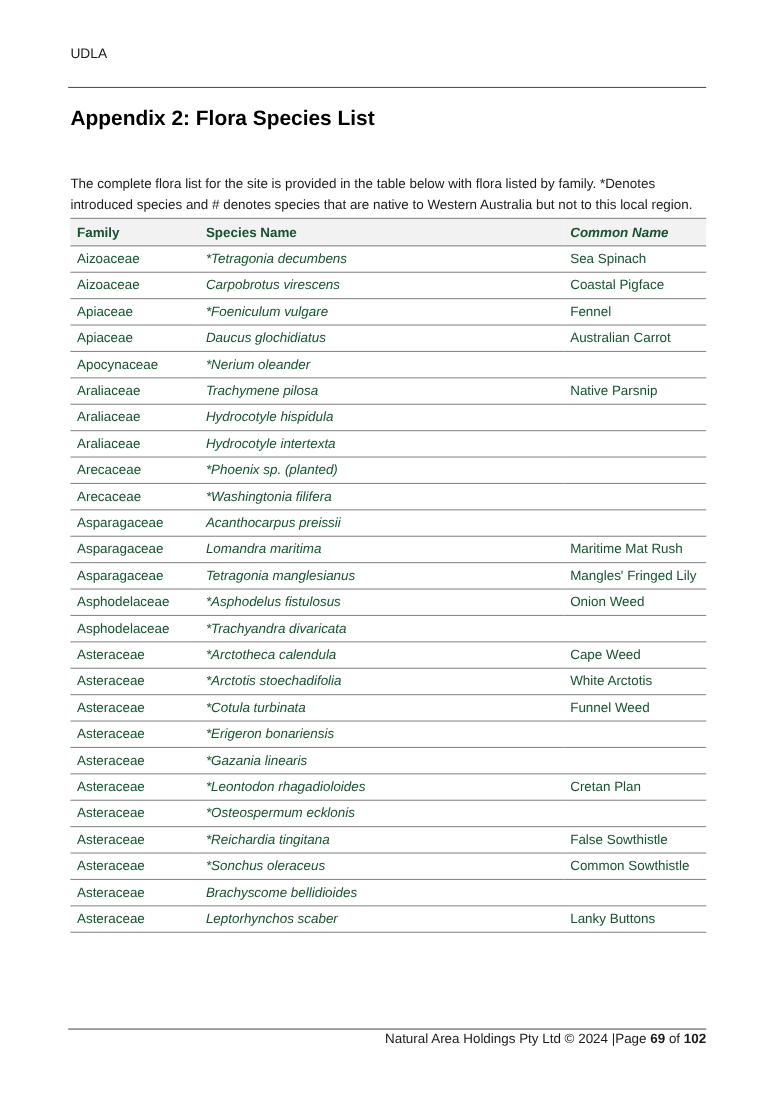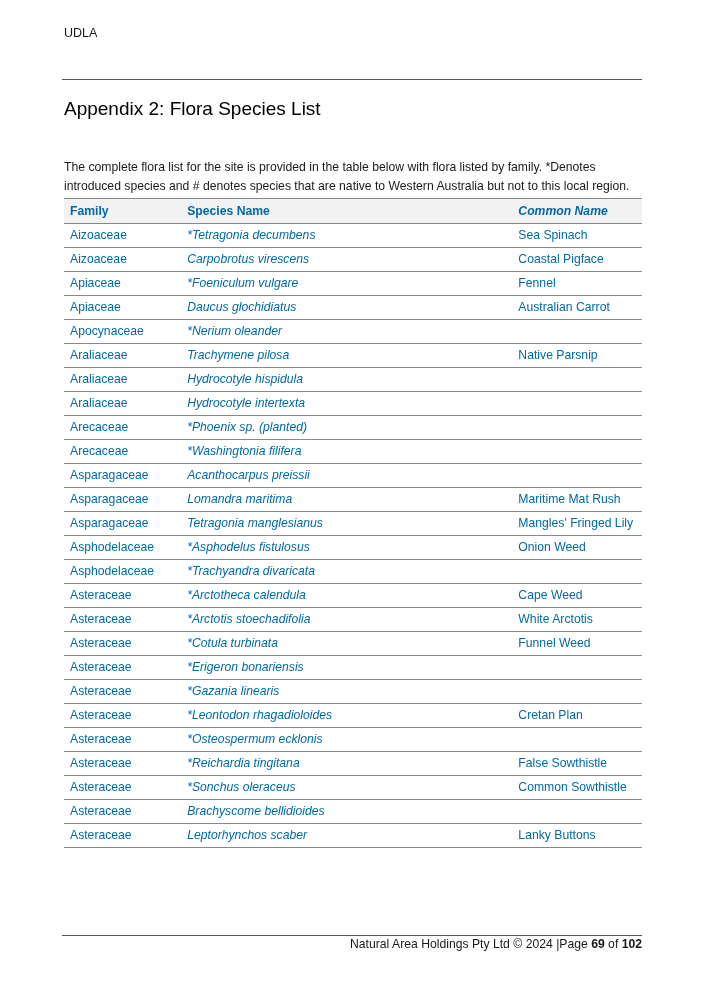--- a/index.html
+++ b/index.html
@@ -1,38 +1,38 @@
 <!DOCTYPE html>
 <html><head>
 <meta charset="utf-8">
 <style>
   html, body { margin: 0; padding: 0; background: #ffffff; }
   body {
     width: 705px; height: 997px; position: relative; overflow: hidden;
     font-family: "Liberation Sans", sans-serif; color: #111;
   }
   .page-header {
-    position: absolute; left: 64px; top: 24px; width: 578px;
+    position: absolute; left: 64px; top: 40px; width: 578px;
     font-size: 12.5px; line-height: 19px; color: #1a1a1a;
   }
   .header-rule {
     position: absolute; left: 62px; top: 79px; width: 580px; height: 1px;
     background: #555;
   }
   .title {
     position: absolute; left: 64px; top: 98px; margin: 0;
-    font-size: 19px; font-weight: normal; color: #000;
+    font-size: 19px; font-weight: bold; color: #000;
   }
   .intro {
     position: absolute; left: 64px; top: 158px; width: 580px;
     font-size: 12.2px; line-height: 19px; color: #1a1a1a; margin: 0;
   }
   table.flora {
     position: absolute; left: 64px; top: 198px; width: 578px;
-    border-collapse: collapse; font-size: 12.2px; color: #0369a1;
+    border-collapse: collapse; font-size: 12.2px; color: #14532d;
   }
   table.flora th {
     text-align: left; font-weight: bold; background: #f2f2f2;
     height: 24px; padding: 0 6px; border-top: 1px solid #888;
     border-bottom: 1px solid #888;
   }
   table.flora td {
     height: 23px; padding: 0 6px; border-bottom: 1.5px solid #8a8a8a;
     vertical-align: middle; line-height: 15px;
   }

